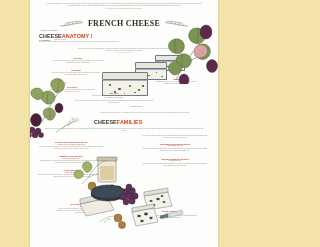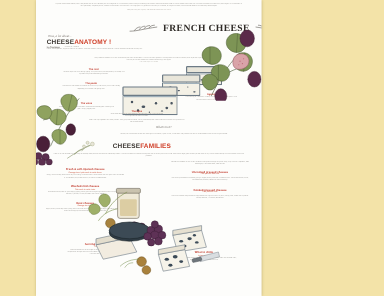--- a/index.html
+++ b/index.html
@@ -41,21 +41,21 @@
   }
 
   
   .topblurb{
     position:absolute;left:16px;top:3px;width:156px;
   }
 
   
   .title-wrap{
     position:absolute;left:0;top:19px;width:188px;
-    display:flex;align-items:center;justify-content:center;gap:3px;margin-left:48px;
+    display:flex;align-items:center;justify-content:center;gap:3px;
   }
   .title-txt{
     font-family:"Liberation Serif", serif;
     font-size:8px;line-height:9px;font-weight:bold;
     color:#2e2a26;letter-spacing:.3px;white-space:nowrap;
   }
   .flourish{flex:0 0 auto;opacity:.8;}
 
   
   .sec-kicker{

